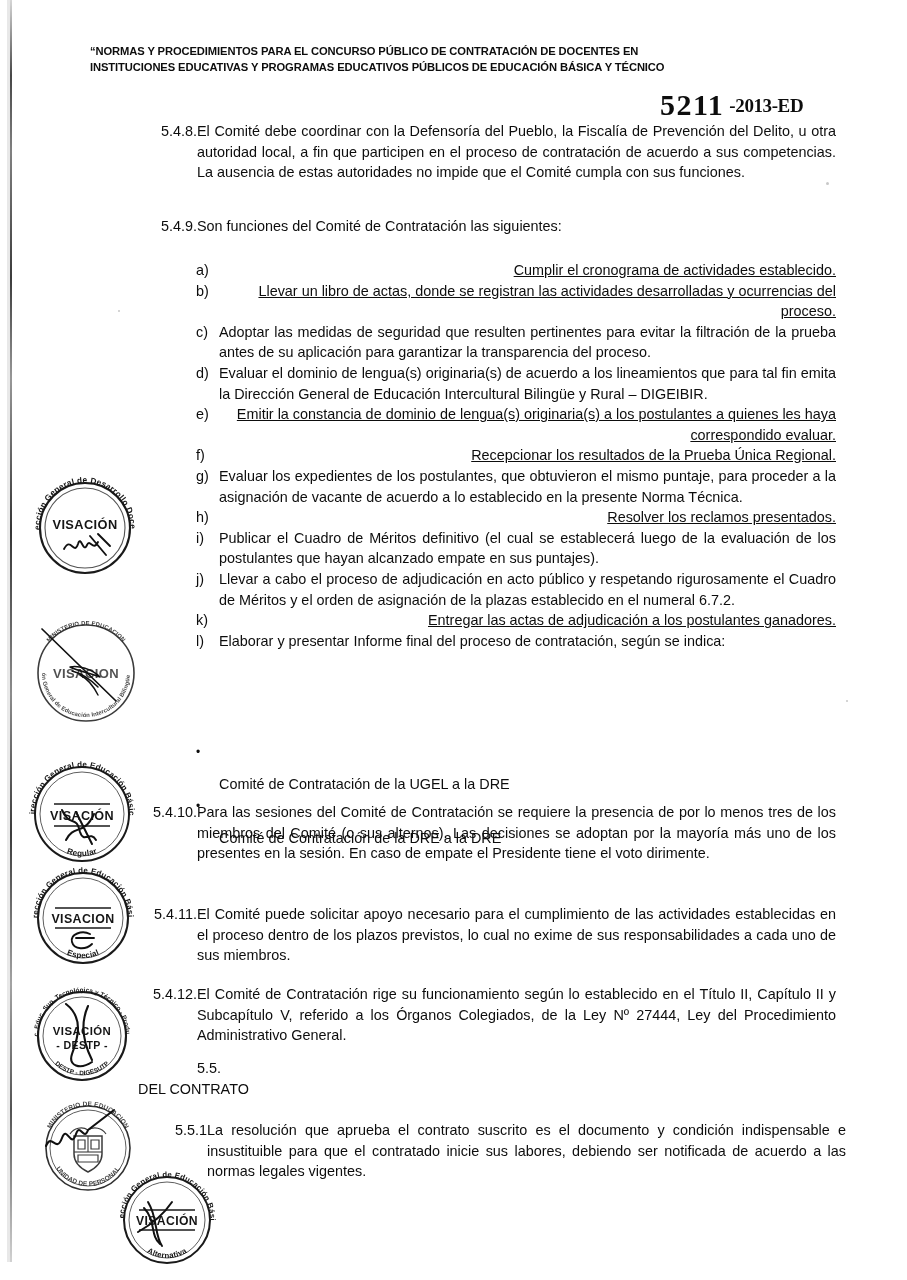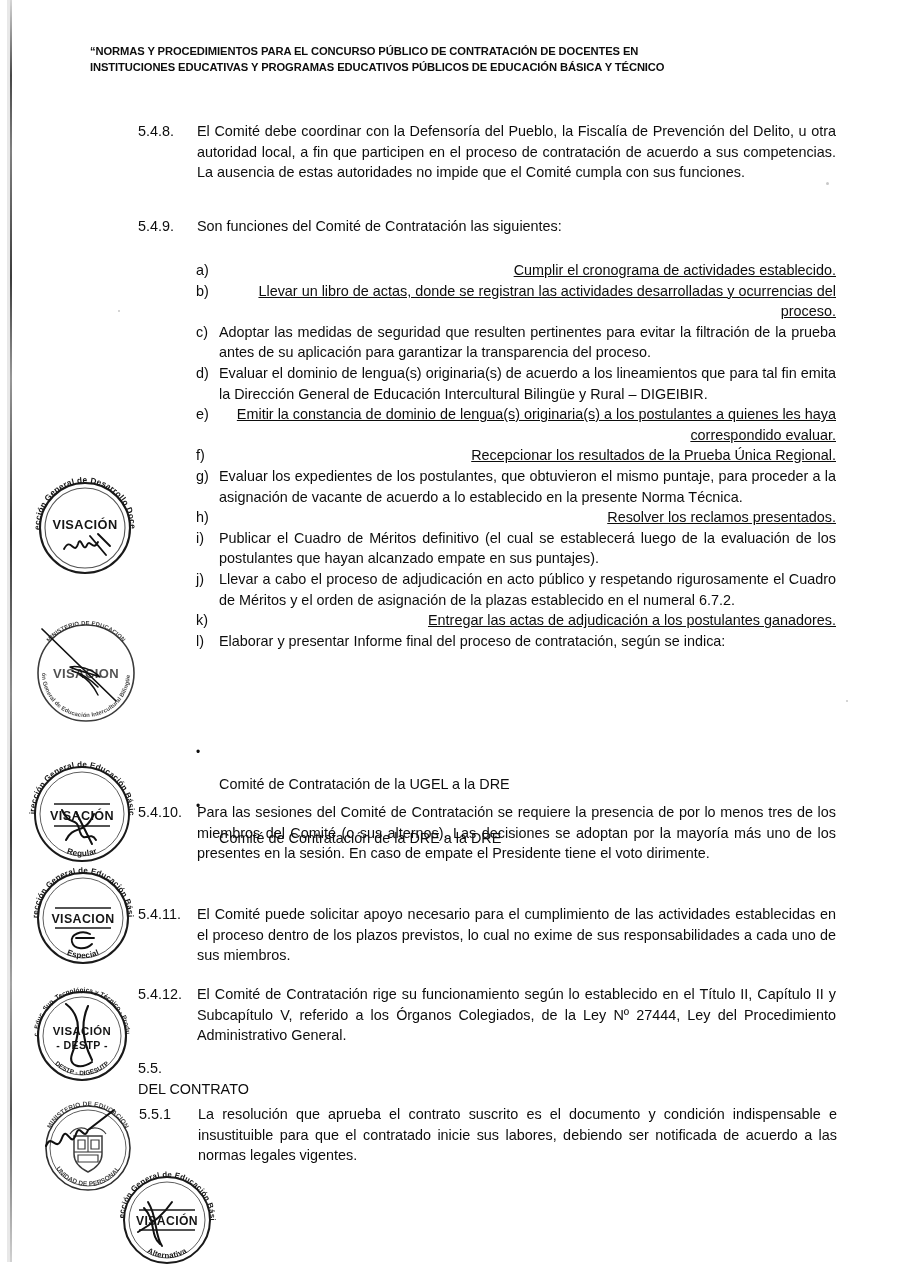--- a/index.html
+++ b/index.html
@@ -92,38 +92,39 @@
   
   .block {
     position: absolute;
     display: flex;
     font-size: 14.4px;
     line-height: 20.6px;
   }
   .block .lbl {
     flex: 0 0 auto;
     white-space: nowrap;
+    text-align: right;
   }
   .block .txt {
     flex: 1 1 auto;
     text-align: justify;
     text-justify: inter-word;
   }
   .block .txt.nojust { text-align: left; }
 
   
   .num-block { left: 138px; width: 698px; }
   .num-block .lbl { width: 59px; }
 
   
   .sec-head { left: 138px; width: 698px; font-size: 14.4px; flex-direction: column; }
   .sec-head .lbl { width: 83px; }
 
   
-  .sub-block { left: 139px; width: 698px; }
+  .sub-block { left: 148px; width: 698px; margin-top: 16px; }
   .sub-block .lbl { width: 59px; }
 
   
   .letter-list {
     position: absolute;
     left: 196px;
     width: 640px;
     font-size: 14.4px;
     line-height: 20.6px;
   }
@@ -210,20 +211,23 @@
 
 <div class="page">
 
   <div class="scan-edge-line"></div>
 
   <div class="doc-header">
     <span class="hl">“NORMAS Y PROCEDIMIENTOS PARA EL CONCURSO PÚBLICO DE  CONTRATACIÓN DE DOCENTES EN</span>
     <span class="hl">INSTITUCIONES EDUCATIVAS Y PROGRAMAS EDUCATIVOS PÚBLICOS DE EDUCACIÓN BÁSICA Y TÉCNICO</span>
   </div>
 
+  <div class="doc-number">
+    <span class="num">5211</span><span class="suffix">-2013-ED</span>
+  </div>
 
   <div class="block num-block" id="b548" style="top:121px;">
     <span class="lbl">5.4.8.</span>
     <span class="txt">El Comité debe coordinar con la Defensoría del Pueblo, la Fiscalía de Prevención del Delito, u otra autoridad local, a fin que participen en el proceso de contratación de acuerdo a sus competencias. La ausencia de estas autoridades no impide que el Comité cumpla con sus funciones.</span>
   </div>
 
   <div class="block num-block" id="b549" style="top:216px;">
     <span class="lbl">5.4.9.</span>
     <span class="txt nojust">Son funciones del Comité de Contratación las siguientes:</span>
   </div>

